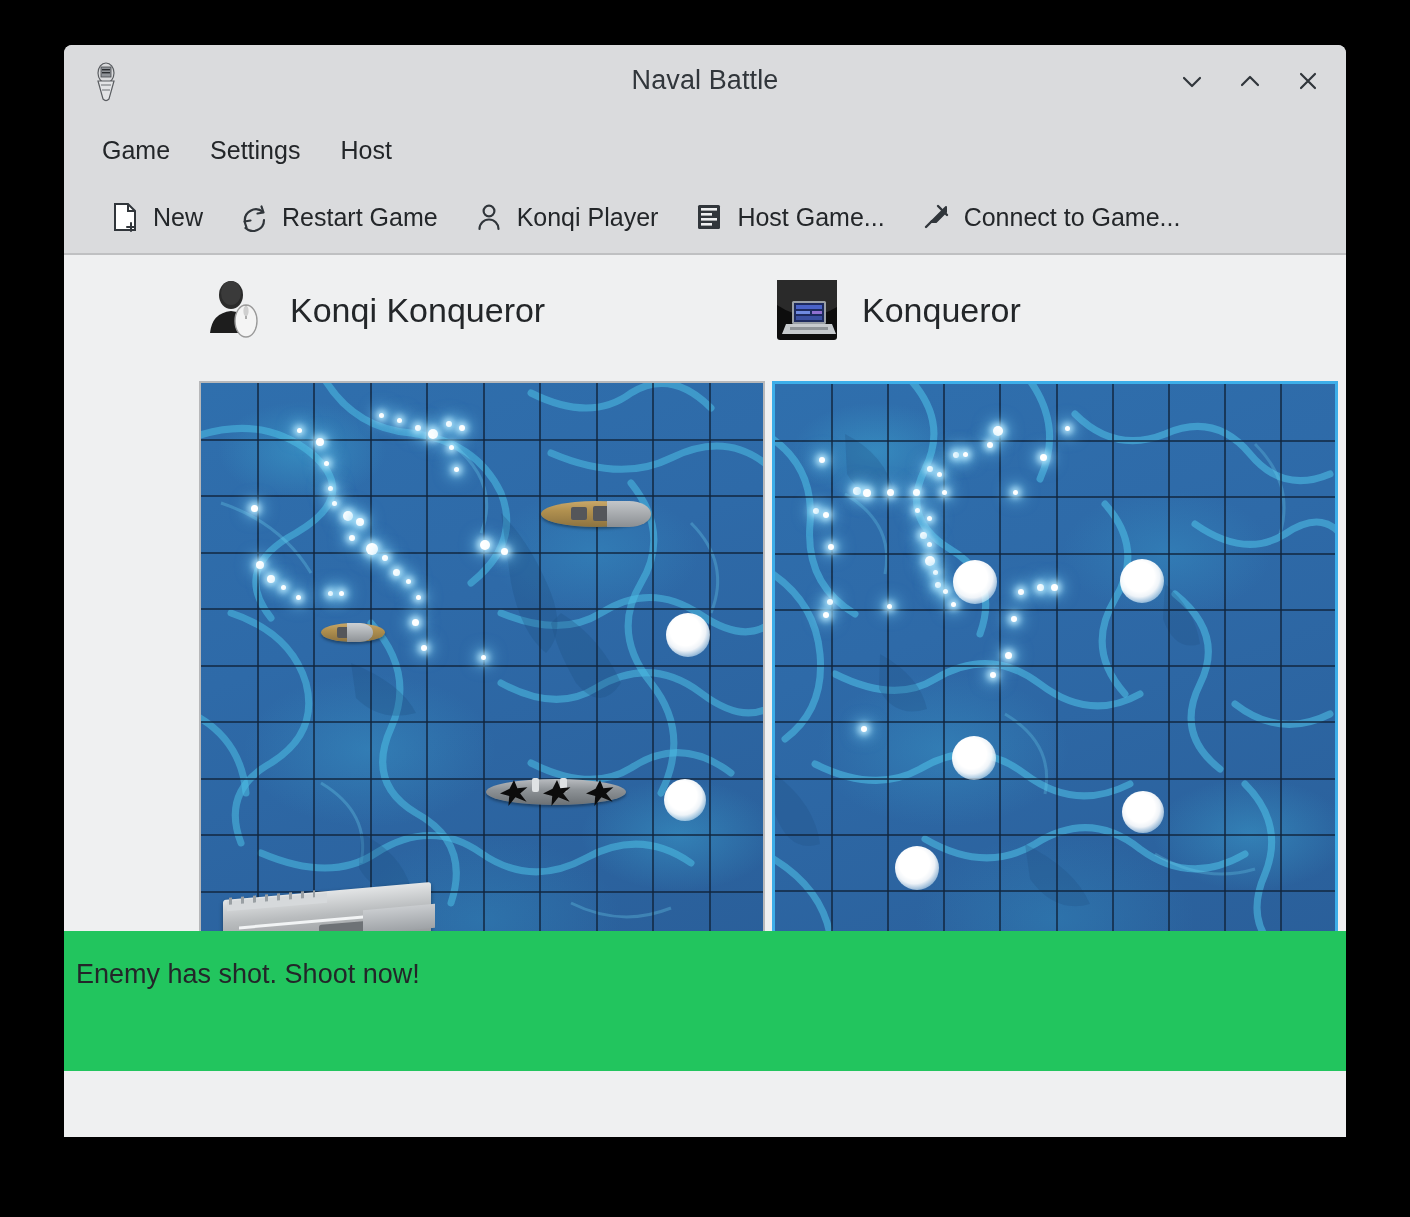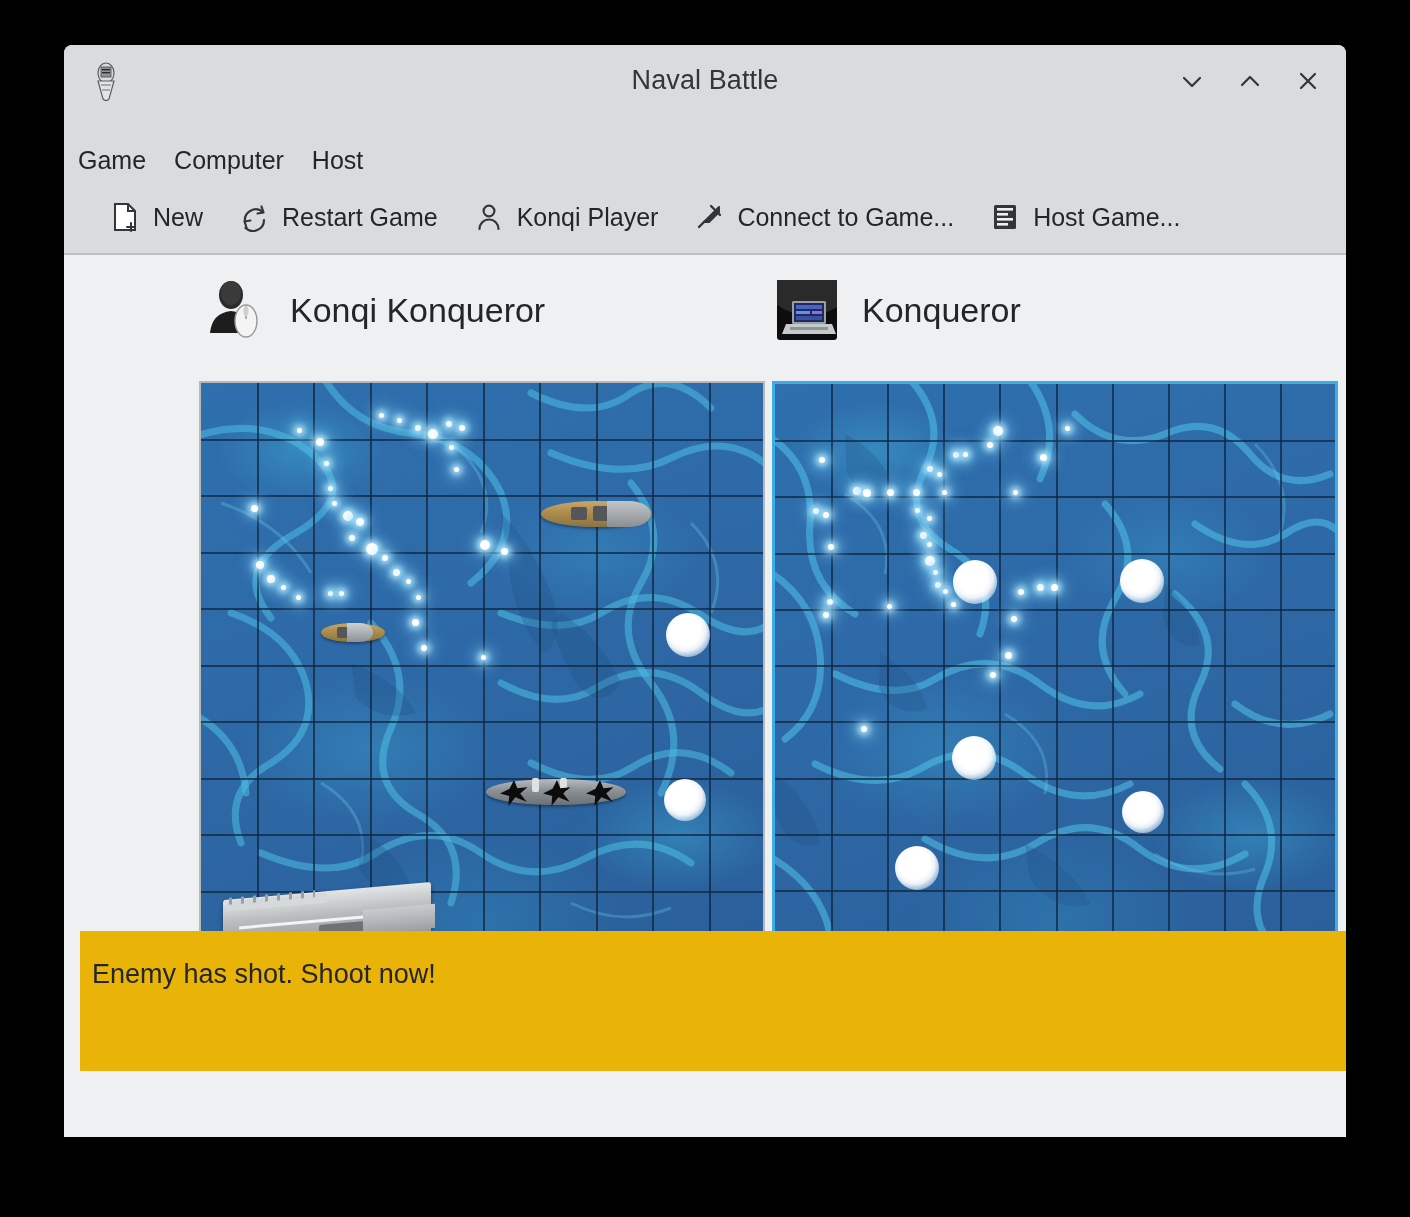--- a/index.html
+++ b/index.html
@@ -60,21 +60,23 @@
     width: 36px; height: 40px;
     display: flex; align-items: center; justify-content: center;
     cursor: pointer;
   }
 
   
   .menubar {
     height: 62px;
     background: #dadbdd;
     display: flex;
-    align-items: flex-end;
+    align-items: center;
+    padding-left: 24px;
+    gap: 12px;
   }
   .menu-item {
     font-size: 25px;
     color: #232629;
     padding: 6px 14px;
     border-radius: 3px;
     cursor: pointer;
   }
 
   
@@ -214,24 +216,24 @@
   }
   .carrier .deck {
     position: absolute; inset: 0;
     background: linear-gradient(180deg,#e3e5e6 0%, #b9bcbe 45%, #95989b 100%);
     box-shadow: 0 2px 4px rgba(0,0,0,0.4);
   }
 
   
   .statusbar {
     position: absolute;
-    left: 16px; bottom: 0;
+    left: 0; bottom: 0;
     width: 100%;
     height: 140px;
-    background: #eab308;
+    background: #22c55e;
   }
   .status-text {
     position: absolute;
     left: 12px;
     top: 28px;
     font-size: 27px;
     color: #232629;
   }
   .difficulty-combo {
     position: absolute;
@@ -289,21 +291,21 @@
       <div class="win-btn">
         <svg width="30" height="30" viewBox="0 0 30 30">
             <path d="M8 8 L22 22 M22 8 L8 22" fill="none" stroke="#31363b" stroke-width="2.2" stroke-linecap="round"></path>
           </svg>
       </div>
     </div>
   </div>
 
   <div class="menubar">
     <div class="menu-item">Game</div>
-    <div class="menu-item">Computer</div>
+    <div class="menu-item">Settings</div>
     <div class="menu-item">Host</div>
   </div>
 
   <div class="toolbar">
 
     <div class="tool-btn">
       <span class="tool-ico">
         <svg width="28" height="30" viewBox="0 0 28 30">
           <path d="M4 2 H17 L24 9 V28 H4 Z" fill="#fff" stroke="#31363b" stroke-width="2"></path>
           <path d="M17 2 V9 H24" fill="none" stroke="#31363b" stroke-width="2"></path>
@@ -331,40 +333,40 @@
         <svg width="30" height="30" viewBox="0 0 30 30">
           <circle cx="15" cy="9" r="5.4" fill="none" stroke="#31363b" stroke-width="2.2"></circle>
           <path d="M5.5 27 A9.5 9.5 0 0 1 24.5 27" fill="none" stroke="#31363b" stroke-width="2.2" stroke-linecap="round"></path>
         </svg>
       </span>
       <span class="tool-label">Konqi Player</span>
     </div>
 
     <div class="tool-btn">
       <span class="tool-ico">
-        <svg width="30" height="30" viewBox="0 0 30 30">
-          <path d="M5 25 L11 19" stroke="#31363b" stroke-width="2.4" stroke-linecap="round"></path>
-          <path d="M10 20 L20 10 L25 5 L25 10 L15 20 Z" fill="#31363b" stroke="#31363b" stroke-width="2" stroke-linejoin="round"></path>
-          <path d="M17 4 L26 13" stroke="#31363b" stroke-width="2.4" stroke-linecap="round"></path>
-        </svg>
-      </span>
-      <span class="tool-label">Connect to Game...</span>
-    </div>
-
-    <div class="tool-btn">
-      <span class="tool-ico">
         <svg width="28" height="28" viewBox="0 0 28 28">
           <rect x="3" y="2" width="22" height="24" rx="1.5" fill="#31363b"></rect>
           <rect x="6" y="5" width="16" height="2.6" fill="#eff0f1"></rect>
           <rect x="6" y="10" width="11" height="2.6" fill="#eff0f1"></rect>
           <rect x="6" y="15" width="16" height="2.6" fill="#eff0f1"></rect>
           <rect x="6" y="20" width="11" height="2.6" fill="#eff0f1"></rect>
         </svg>
       </span>
       <span class="tool-label">Host Game...</span>
+    </div>
+
+    <div class="tool-btn">
+      <span class="tool-ico">
+        <svg width="30" height="30" viewBox="0 0 30 30">
+          <path d="M5 25 L11 19" stroke="#31363b" stroke-width="2.4" stroke-linecap="round"></path>
+          <path d="M10 20 L20 10 L25 5 L25 10 L15 20 Z" fill="#31363b" stroke="#31363b" stroke-width="2" stroke-linejoin="round"></path>
+          <path d="M17 4 L26 13" stroke="#31363b" stroke-width="2.4" stroke-linecap="round"></path>
+        </svg>
+      </span>
+      <span class="tool-label">Connect to Game...</span>
     </div>
 
   </div>
 
   <div class="content">
 
     <div class="players-row">
       <div class="player-head left">
         <span class="avatar">
           <svg width="66" height="66" viewBox="0 0 66 66">

